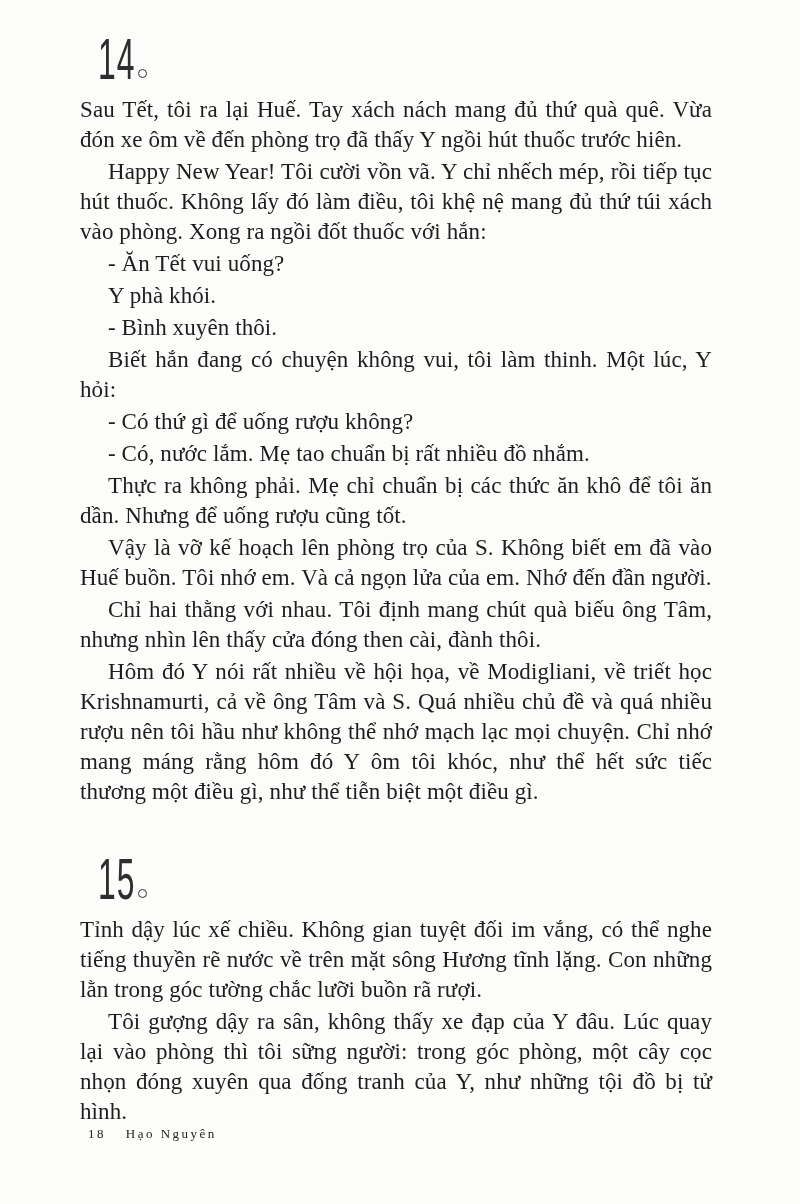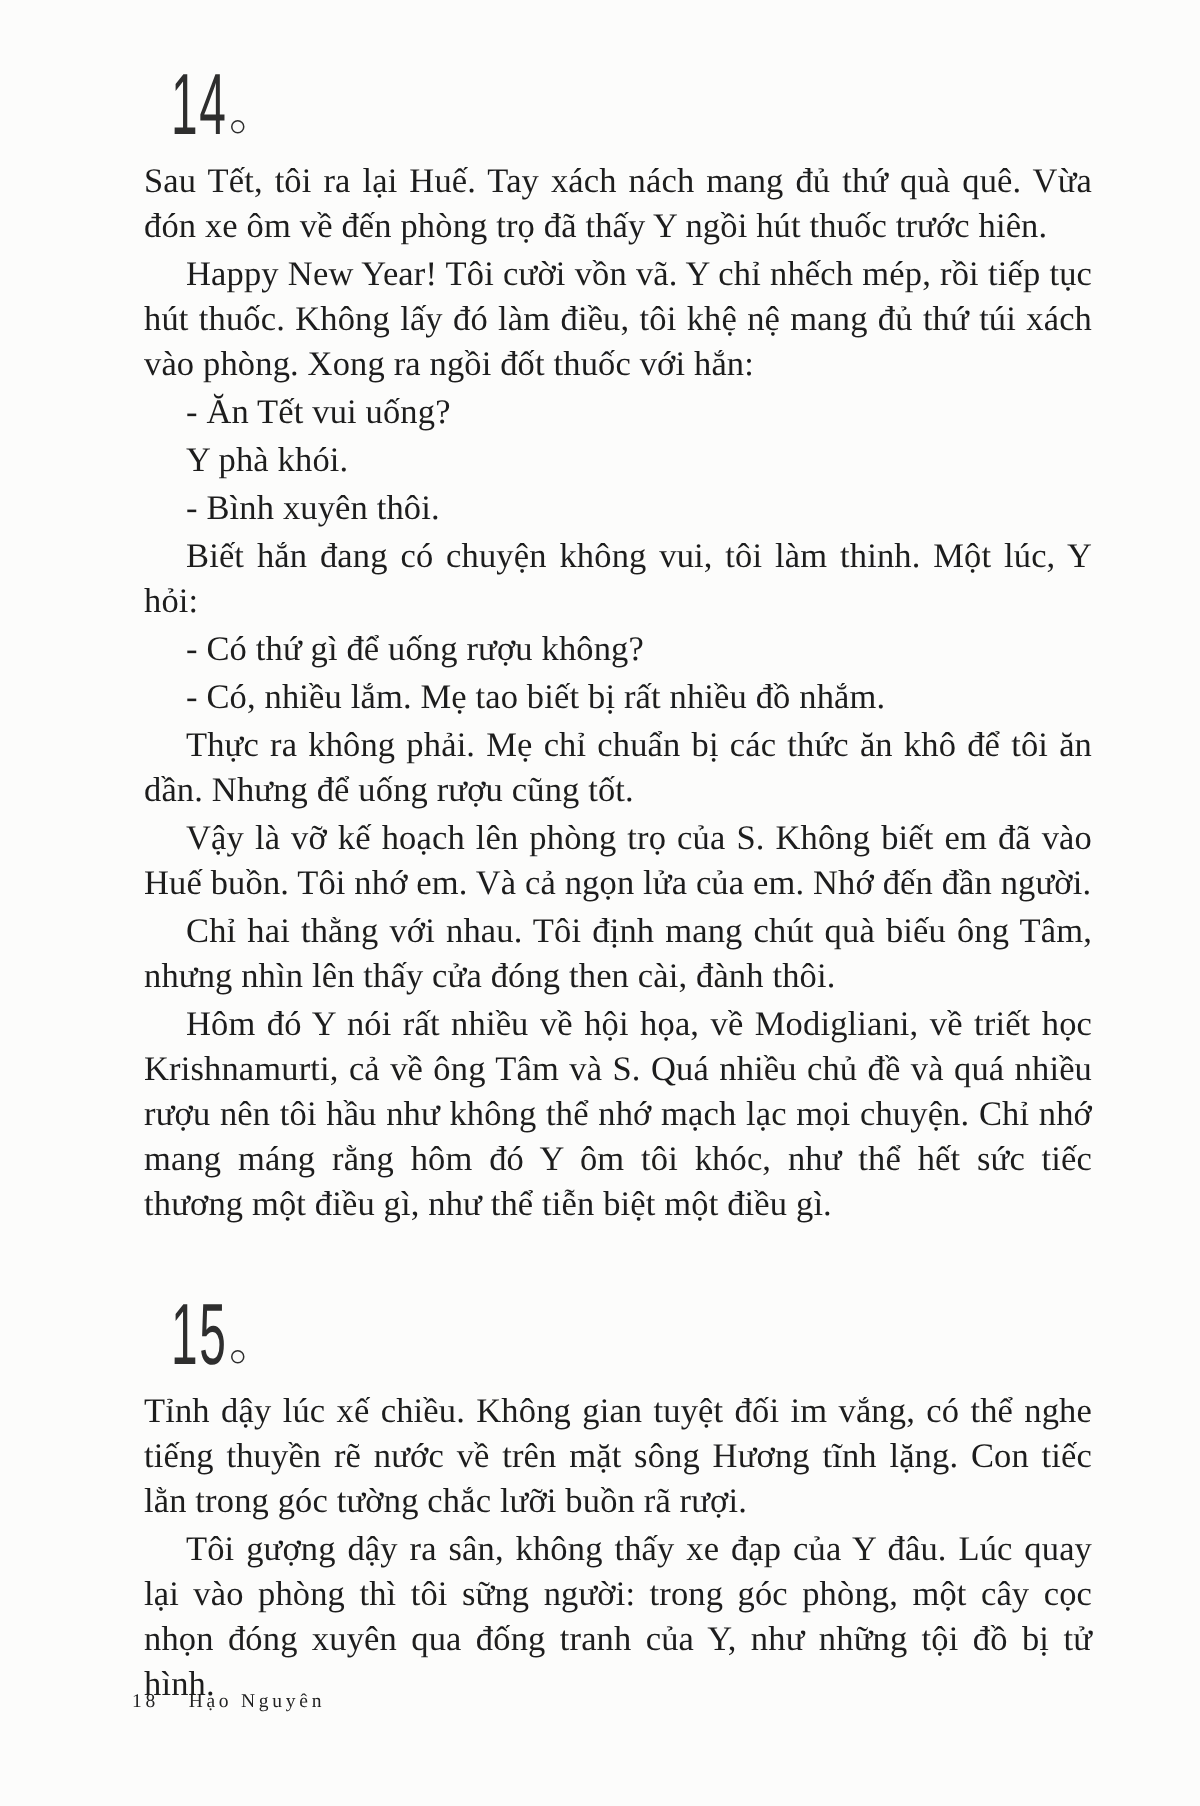--- a/index.html
+++ b/index.html
@@ -11,24 +11,24 @@
     position: relative;
     width: 800px;
     height: 1204px;
     background: #fcfcfb;
     overflow: hidden;
     font-family: "Liberation Serif", serif;
     color: #1d1d1d;
   }
   .content {
     position: absolute;
-    left: 96px;
+    left: 80px;
     top: 0;
     width: 632px;
-    padding-top: 48px;
+    padding-top: 37px;
   }
   .section-heading {
     position: relative;
     height: 44px;
     margin: 0 0 14px 18px;
     font-family: "Liberation Sans", sans-serif;
     font-weight: 100;
     color: #2e2e2e;
   }
   .section-heading .num {
@@ -80,33 +80,33 @@
         <span class="num">14</span>
         <span class="dot"></span>
       </h2>
       <p class="body-par">Sau Tết, tôi ra lại Huế. Tay xách nách mang đủ thứ quà quê. Vừa đón xe ôm về đến phòng trọ đã thấy Y ngồi hút thuốc trước hiên.</p>
       <p class="body-par indent">Happy New Year! Tôi cười vồn vã. Y chỉ nhếch mép, rồi tiếp tục hút thuốc. Không lấy đó làm điều, tôi khệ nệ mang đủ thứ túi xách vào phòng. Xong ra ngồi đốt thuốc với hắn:</p>
       <p class="body-par indent">- Ăn Tết vui uống?</p>
       <p class="body-par indent">Y phà khói.</p>
       <p class="body-par indent">- Bình xuyên thôi.</p>
       <p class="body-par indent">Biết hắn đang có chuyện không vui, tôi làm thinh. Một lúc, Y hỏi:</p>
       <p class="body-par indent">- Có thứ gì để uống rượu không?</p>
-      <p class="body-par indent">- Có, nhiều lắm. Mẹ tao biết bị rất nhiều đồ nhắm.</p>
+      <p class="body-par indent">- Có, nước lắm. Mẹ tao chuẩn bị rất nhiều đồ nhắm.</p>
       <p class="body-par indent">Thực ra không phải. Mẹ chỉ chuẩn bị các thức ăn khô để tôi ăn dần. Nhưng để uống rượu cũng tốt.</p>
       <p class="body-par indent">Vậy là vỡ kế hoạch lên phòng trọ của S. Không biết em đã vào Huế buồn. Tôi nhớ em. Và cả ngọn lửa của em. Nhớ đến đần người.</p>
       <p class="body-par indent">Chỉ hai thằng với nhau. Tôi định mang chút quà biếu ông Tâm, nhưng nhìn lên thấy cửa đóng then cài, đành thôi.</p>
       <p class="body-par indent">Hôm đó Y nói rất nhiều về hội họa, về Modigliani, về triết học Krishnamurti, cả về ông Tâm và S. Quá nhiều chủ đề và quá nhiều rượu nên tôi hầu như không thể nhớ mạch lạc mọi chuyện. Chỉ nhớ mang máng rằng hôm đó Y ôm tôi khóc, như thể hết sức tiếc thương một điều gì, như thể tiễn biệt một điều gì.</p>
     </section>
 
     <section class="sec-15">
       <h2 class="section-heading">
         <span class="num">15</span>
         <span class="dot"></span>
       </h2>
-      <p class="body-par">Tỉnh dậy lúc xế chiều. Không gian tuyệt đối im vắng, có thể nghe tiếng thuyền rẽ nước về trên mặt sông Hương tĩnh lặng. Con tiếc lằn trong góc tường chắc lưỡi buồn rã rượi.</p>
+      <p class="body-par">Tỉnh dậy lúc xế chiều. Không gian tuyệt đối im vắng, có thể nghe tiếng thuyền rẽ nước về trên mặt sông Hương tĩnh lặng. Con những lằn trong góc tường chắc lưỡi buồn rã rượi.</p>
       <p class="body-par indent">Tôi gượng dậy ra sân, không thấy xe đạp của Y đâu. Lúc quay lại vào phòng thì tôi sững người: trong góc phòng, một cây cọc nhọn đóng xuyên qua đống tranh của Y, như những tội đồ bị tử hình.</p>
     </section>
 
   </div>
 
   <div class="page-footer">
     <span class="folio">18</span>
     <span>Hạo Nguyên</span>
   </div>
 </div>

